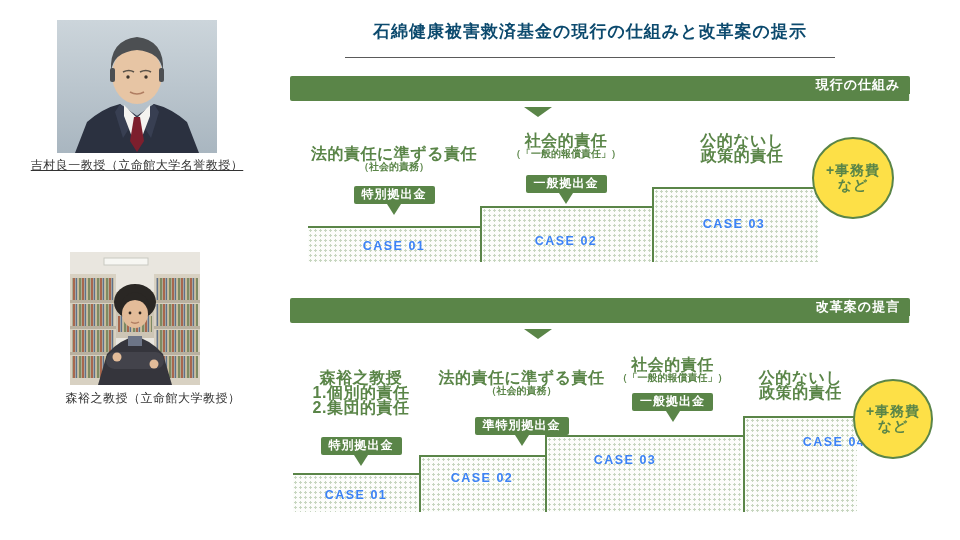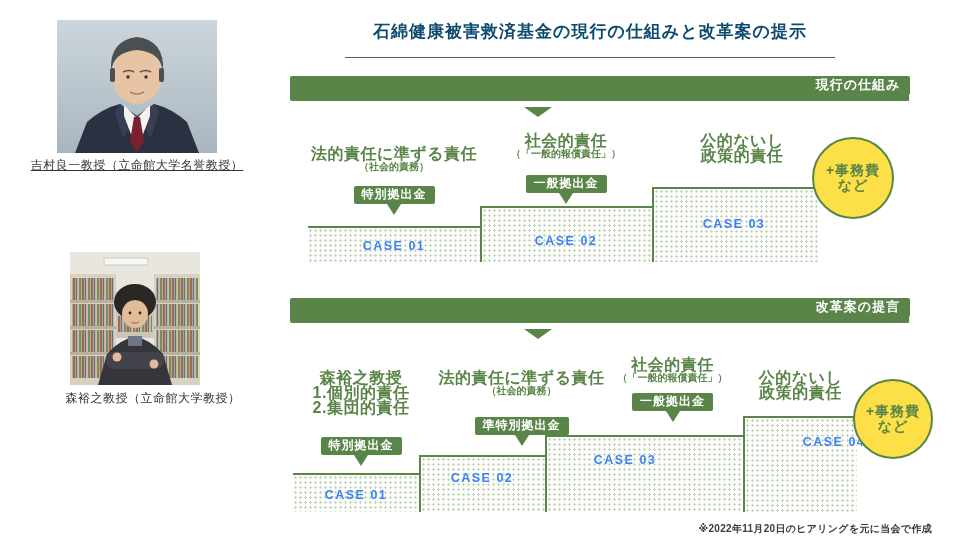--- a/index.html
+++ b/index.html
@@ -231,15 +231,14 @@
   <div class="col" style="left:738px;top:370px;width:125px;">
     <div class="col-title">公的ないし</div>
     <div class="col-title">政策的責任</div>
   </div>
 
   <div class="extra-circle" style="left:853px;top:379px;width:76px;height:76px;">
     <div>+事務費</div>
     <div>など</div>
   </div>
 
-  <div class="footer-note">※2022年11月20日のヒアリングを元に当会で作成</div>
 
 </div>
 
 </body></html>

